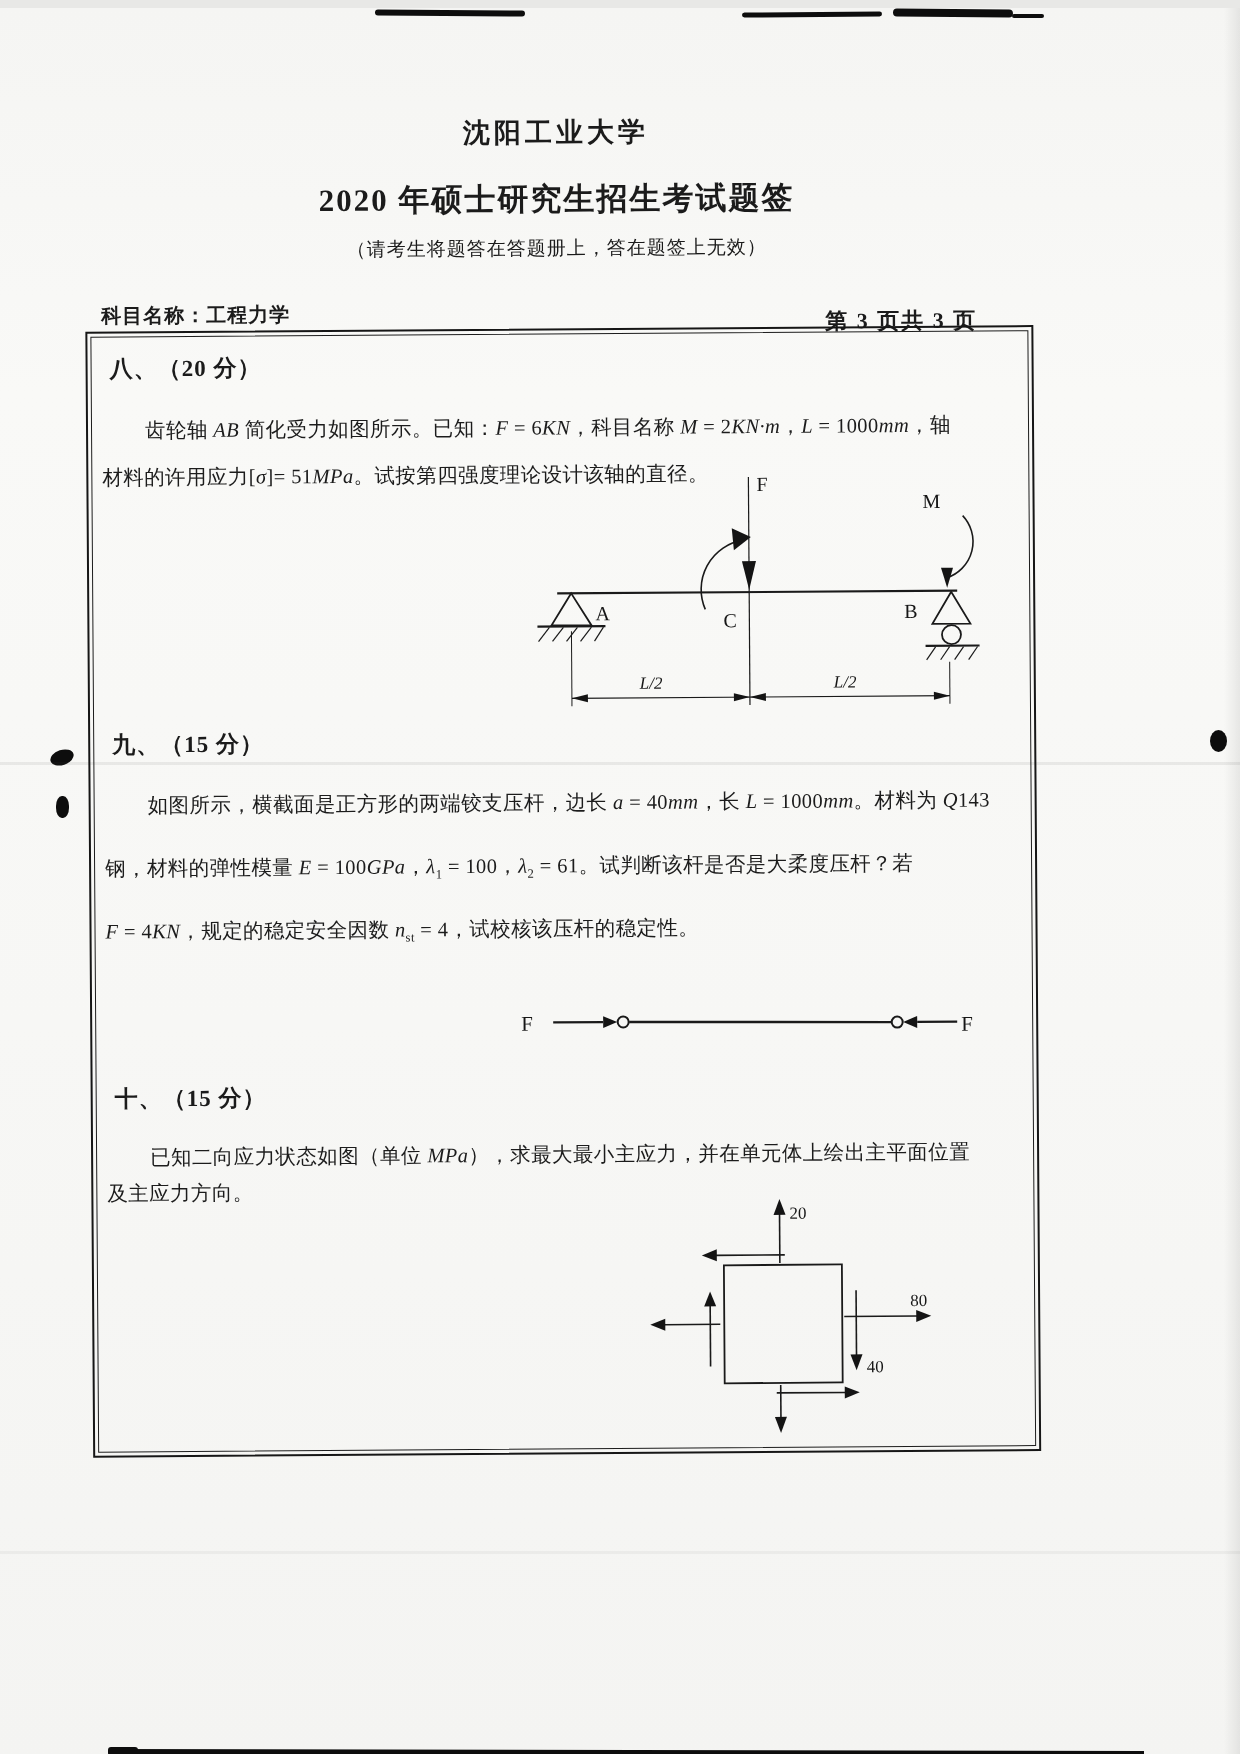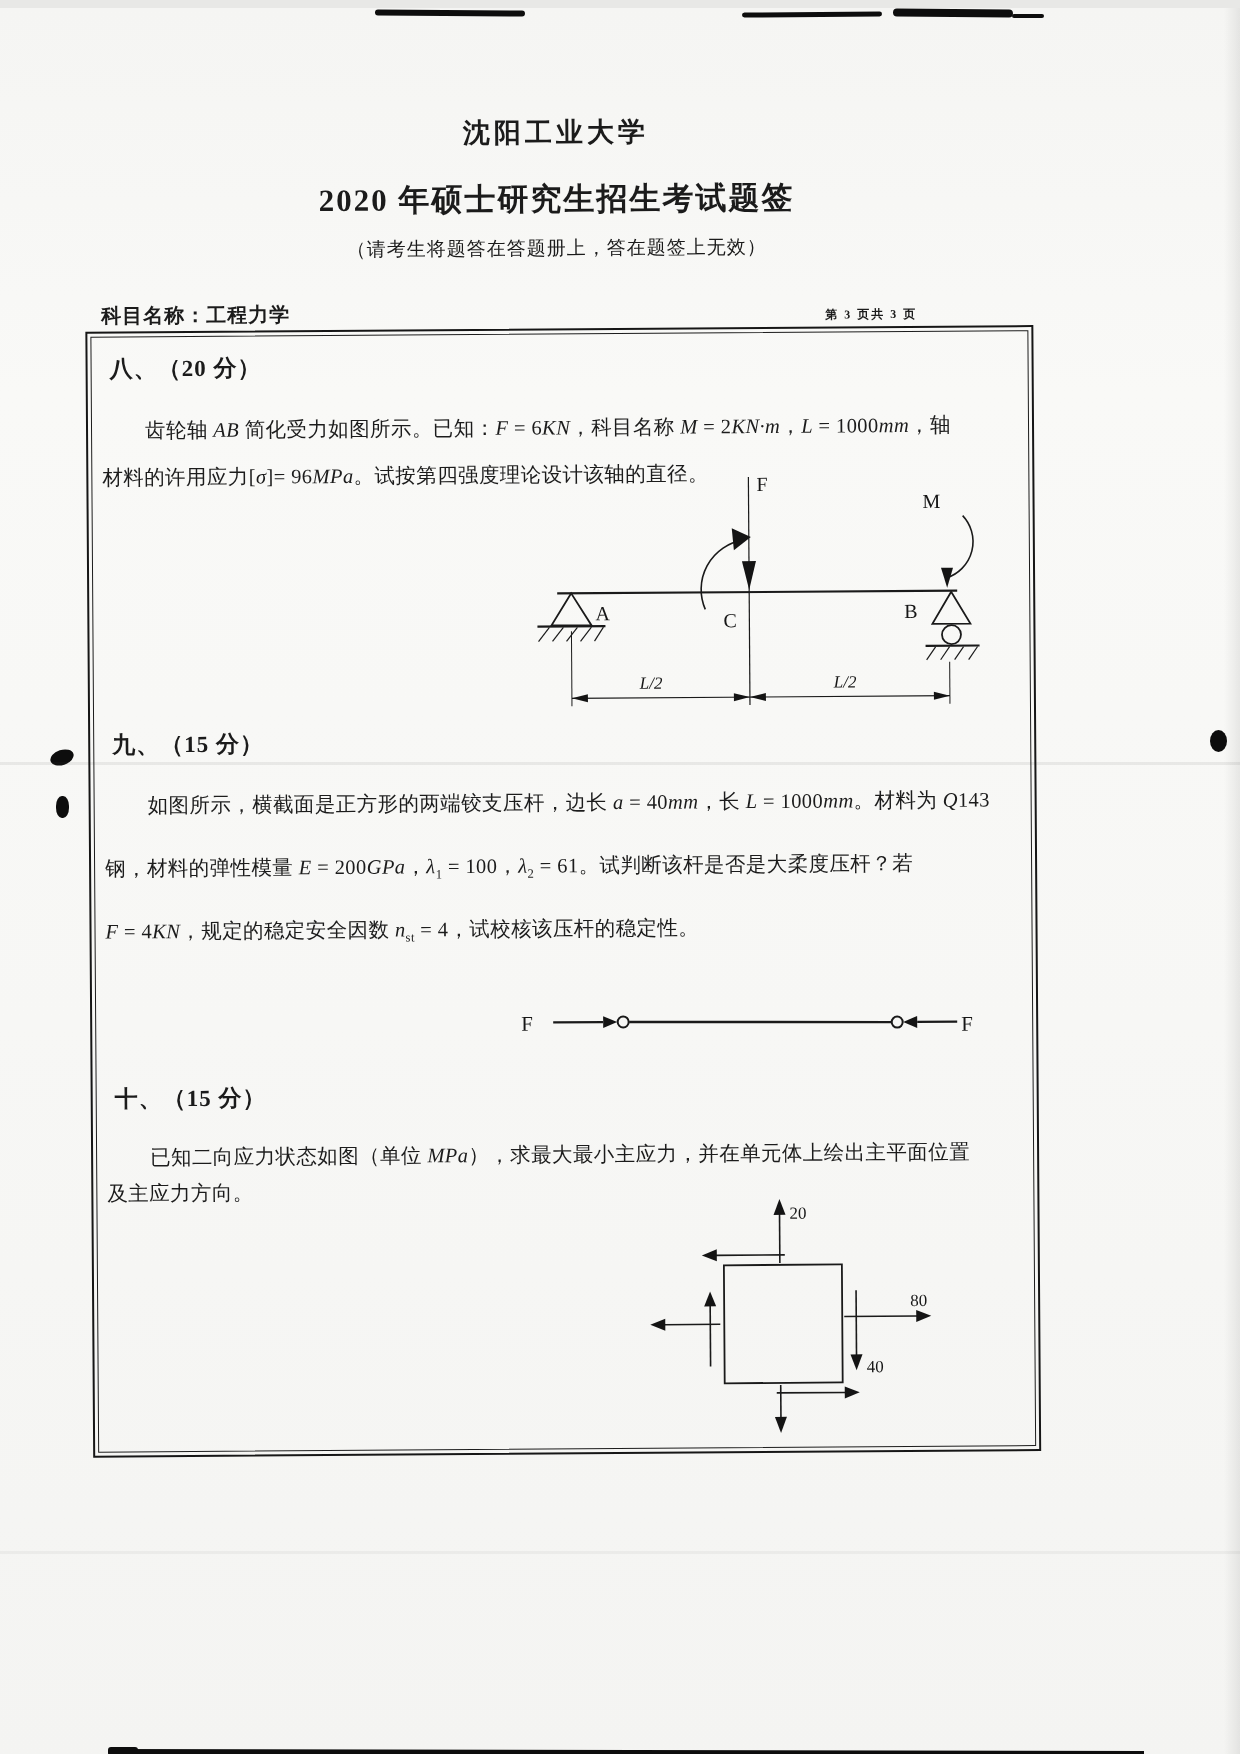--- a/index.html
+++ b/index.html
@@ -13,21 +13,21 @@
   .crease{position:absolute;left:0;width:100%;height:3px;background:rgba(80,80,80,0.09);}
   .artifact{position:absolute;background:#0d0d0d;}
   .sheet-body{position:absolute;left:0;top:0;width:1240px;height:1754px;
     transform:rotate(-0.4deg);transform-origin:50% 40%;}
   .center-col{position:absolute;left:40px;width:1040px;text-align:center;white-space:nowrap;}
   .t-univ{top:106px;font-size:27px;font-weight:bold;letter-spacing:4px;}
   .t-exam{top:170px;font-size:31px;font-weight:bold;letter-spacing:2px;}
   .t-notice{top:227px;font-size:19px;letter-spacing:1px;}
   .subject{position:absolute;left:104px;top:291px;font-size:20px;font-weight:bold;
     font-family:"Liberation Sans","DejaVu Sans",sans-serif;letter-spacing:1px;}
-  .pagenum{position:absolute;left:828px;top:300px;font-size:12px;font-weight:bold;letter-spacing:2px;}
+  .pagenum{position:absolute;left:828px;top:300px;font-size:22px;font-weight:bold;letter-spacing:2px;}
   .qbox{position:absolute;left:88px;top:320px;width:944px;height:1122px;border:2.5px solid #161616;}
   .qbox-inner{position:absolute;left:3px;top:3px;right:3px;bottom:3px;border:1.5px solid #1d1d1d;}
   .q-heading{position:absolute;font-size:23px;font-weight:bold;letter-spacing:1px;white-space:nowrap;}
   .q-line{position:absolute;font-size:20.5px;letter-spacing:0.4px;white-space:nowrap;color:#1c1c1c;}
   .q-line sub{font-size:0.62em;}
   .it{font-style:italic;}
   svg{position:absolute;overflow:visible;}
   svg text{fill:#161616;font-family:"Liberation Serif","DejaVu Serif",serif;}
   .fig-label{font-size:20px;}
   .fig-label-lg{font-size:21px;}
@@ -61,21 +61,21 @@
     <div class="center-col t-notice">（请考生将题答在答题册上，答在题签上无效）</div>
     <div class="subject">科目名称：工程力学</div>
     <div class="pagenum">第 3 页共 3 页</div>
 
     <div class="qbox">
       <div class="qbox-inner"></div>
     </div>
 
     <div class="q-heading" style="left:112px;top:342px;">八、（20 分）</div>
     <div class="q-line" style="left:147px;top:405px;"><span>齿轮轴 </span><span class="it">AB</span><span> 简化受力如图所示。已知：</span><span class="it">F</span><span> = 6</span><span class="it">KN</span><span>，科目名称 </span><span class="it">M</span><span> = 2</span><span class="it">KN·m</span><span>，</span><span class="it">L</span><span> = 1000</span><span class="it">mm</span><span>，轴</span></div>
-    <div class="q-line" style="left:104px;top:452px;"><span>材料的许用应力</span><span>[</span><span class="it">σ</span><span>]</span><span>= 96</span><span class="it">MPa</span><span>。试按第四强度理论设计该轴的直径。</span></div>
+    <div class="q-line" style="left:104px;top:452px;"><span>材料的许用应力</span><span>[</span><span class="it">σ</span><span>]</span><span>= 51</span><span class="it">MPa</span><span>。试按第四强度理论设计该轴的直径。</span></div>
 
     <svg style="left:500px;top:450px;" width="540" height="265" viewBox="0 0 540 265">
       <line class="stroke" x1="58" y1="135" x2="458" y2="135" stroke-width="2.2"></line>
 
       <g>
         <polygon class="stroke" points="72,135 52,167 92,167" stroke-width="1.8"></polygon>
         <line class="stroke" x1="38" y1="168" x2="106" y2="168" stroke-width="2.2"></line>
         <line class="stroke" x1="50" y1="169" x2="39" y2="183" stroke-width="1.2"></line>
         <line class="stroke" x1="64" y1="169" x2="53" y2="183" stroke-width="1.2"></line>
         <line class="stroke" x1="78" y1="169" x2="67" y2="183" stroke-width="1.2"></line>
@@ -118,21 +118,21 @@
         <polygon class="fill" points="250,240 234,236 234,244"></polygon>
         <polygon class="fill" points="250,240 266,236 266,244"></polygon>
         <polygon class="fill" points="450,240 434,236 434,244"></polygon>
       </g>
       <text class="dim-label" x="140" y="231">L/2</text>
       <text class="dim-label" x="334" y="231">L/2</text>
     </svg>
 
     <div class="q-heading" style="left:112px;top:718px;">九、（15 分）</div>
     <div class="q-line" style="left:147px;top:780px;"><span>如图所示，横截面是正方形的两端铰支压杆，边长 </span><span class="it">a</span><span> = 40</span><span class="it">mm</span><span>，长 </span><span class="it">L</span><span> = 1000</span><span class="it">mm</span><span>。材料为 </span><span class="it">Q</span><span>143</span></div>
-    <div class="q-line" style="left:104px;top:843px;"><span>钢，材料的弹性模量 </span><span class="it">E</span><span> = 200</span><span class="it">GPa</span><span>，</span><span class="it">λ</span><sub>1</sub><span> = 100，</span><span class="it">λ</span><sub>2</sub><span> = 61。试判断该杆是否是大柔度压杆？若</span></div>
+    <div class="q-line" style="left:104px;top:843px;"><span>钢，材料的弹性模量 </span><span class="it">E</span><span> = 100</span><span class="it">GPa</span><span>，</span><span class="it">λ</span><sub>1</sub><span> = 100，</span><span class="it">λ</span><sub>2</sub><span> = 61。试判断该杆是否是大柔度压杆？若</span></div>
     <div class="q-line" style="left:104px;top:906px;"><span class="it">F</span><span> = 4</span><span class="it">KN</span><span>，规定的稳定安全因数 </span><span class="it">n</span><sub>st</sub><span> = 4，试校核该压杆的稳定性。</span></div>
 
     <svg style="left:495px;top:985px;" width="500" height="62" viewBox="0 0 500 62">
       <text class="fig-label-lg" x="24" y="37">F</text>
       <g>
         <line class="stroke" x1="56" y1="29" x2="106" y2="29" stroke-width="2.2"></line>
         <polygon class="fill" points="106,23 106,35 120,29"></polygon>
       </g>
       <circle class="stroke" cx="126" cy="29" r="5.5" stroke-width="2" fill="#f7f7f5"></circle>
       <line class="stroke" x1="132" y1="29" x2="394" y2="31" stroke-width="2.4"></line>

